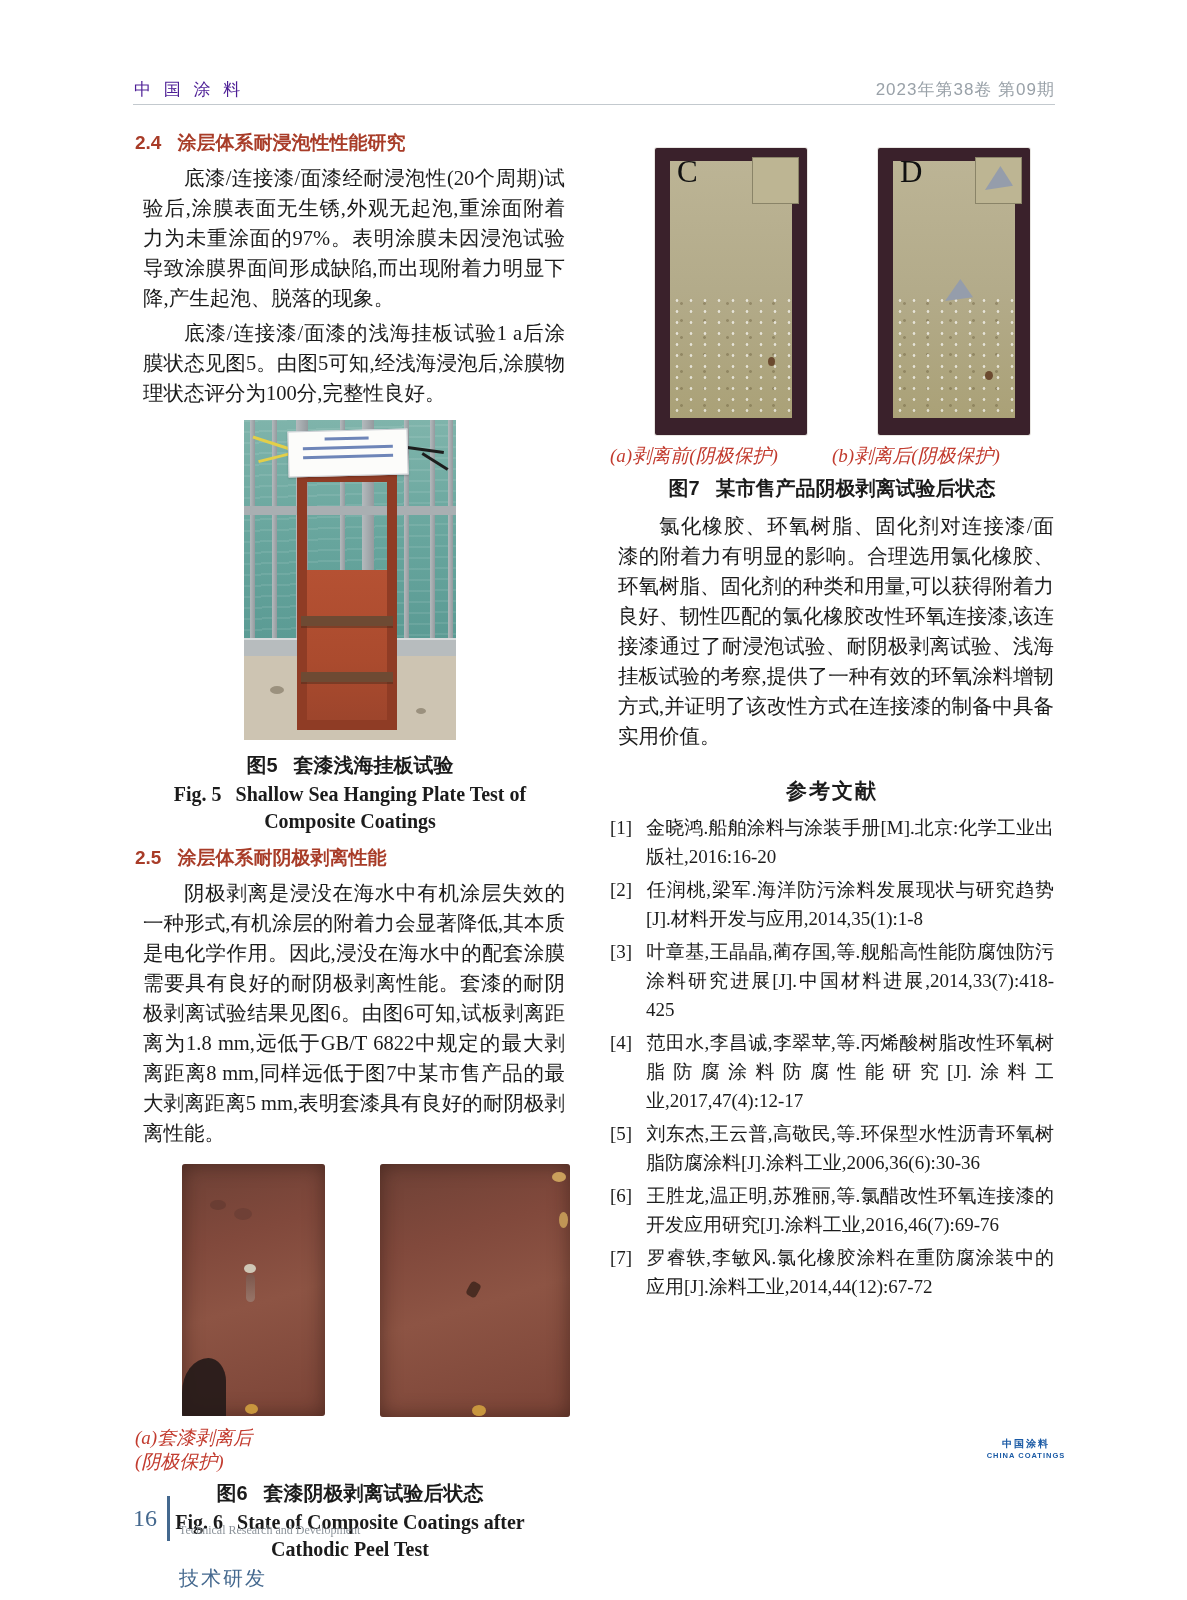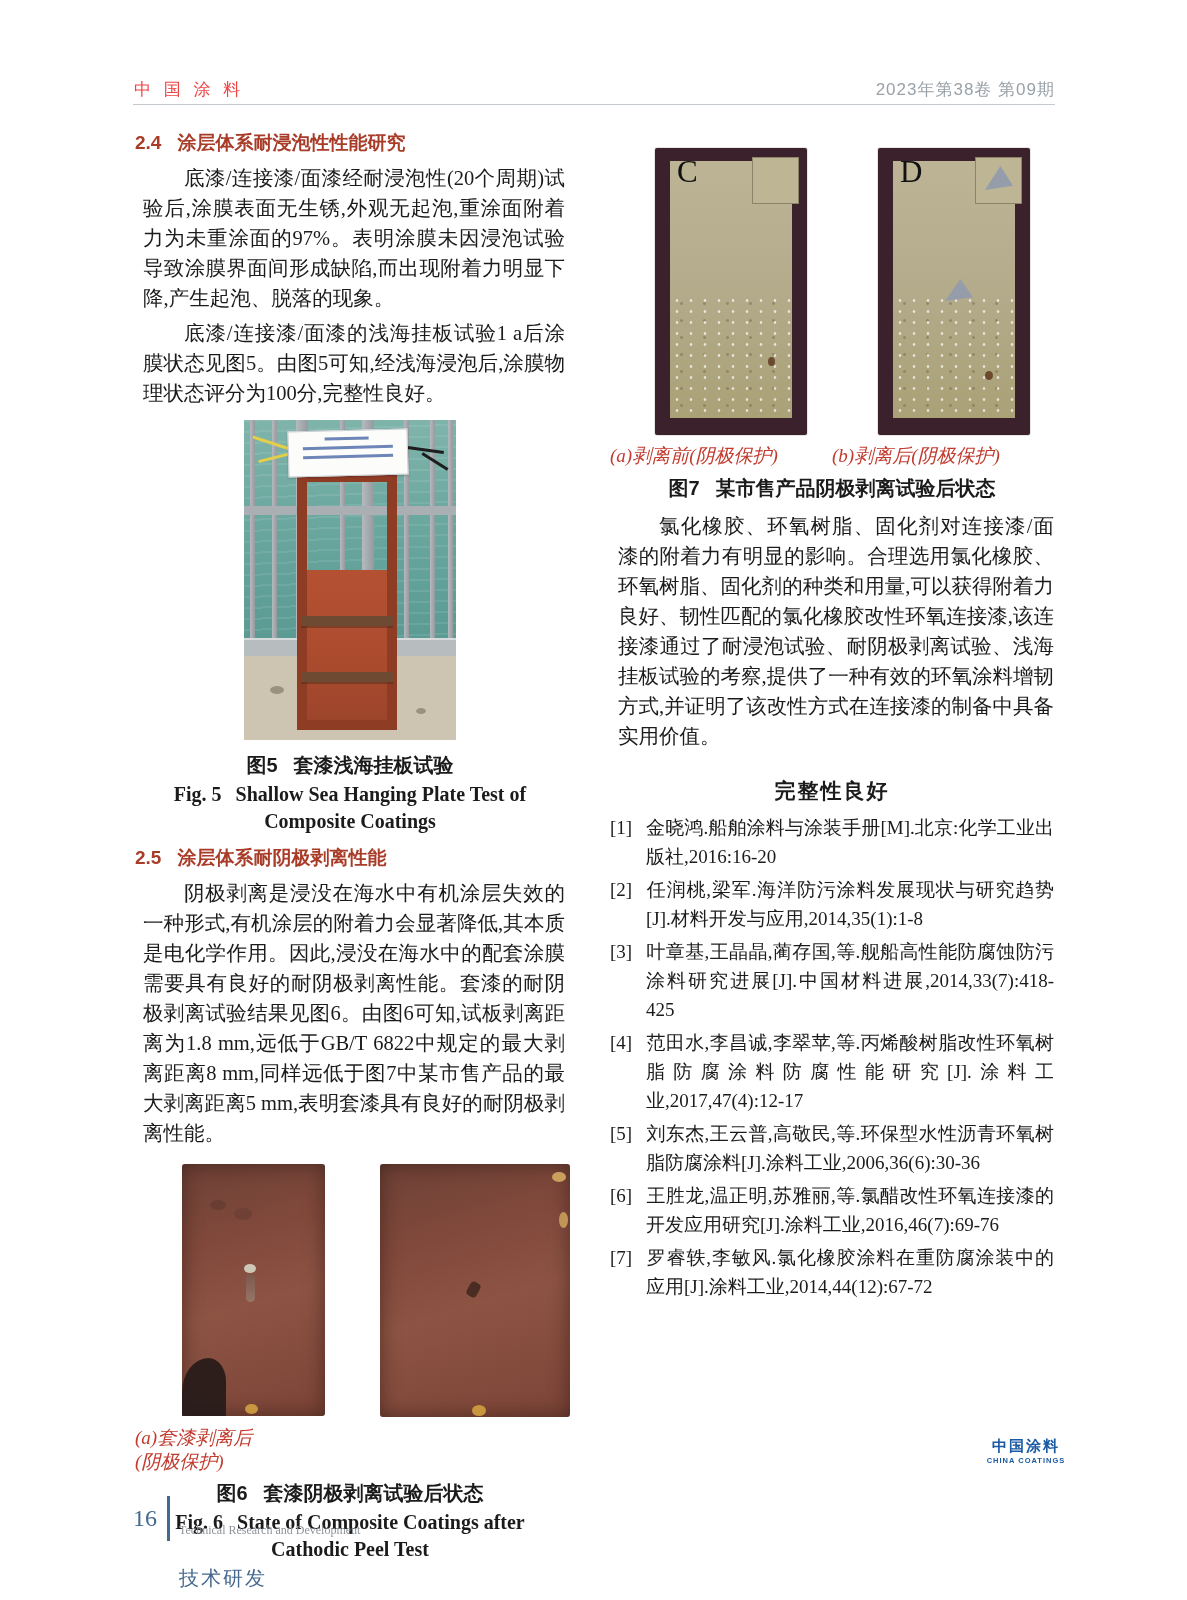--- a/index.html
+++ b/index.html
@@ -1,19 +1,19 @@
 <!DOCTYPE html>
 <html><head>
 <meta charset="utf-8">
 <style>
   html,body{margin:0;padding:0;background:#ffffff;}
   .page{position:relative;width:1187px;height:1600px;background:#ffffff;overflow:hidden;
         font-family:"Liberation Serif","DejaVu Serif",serif;color:#1b1b1b;}
   
-  .hdr-journal{position:absolute;left:134px;top:78px;font-size:17px;letter-spacing:4px;color:#ef4444;
+  .hdr-journal{position:absolute;left:134px;top:78px;font-size:17px;letter-spacing:4px;color:#4c1d95;
                font-family:"Liberation Sans","DejaVu Sans",sans-serif;}
   .hdr-issue{position:absolute;right:132px;top:78px;font-size:17px;letter-spacing:1px;color:#99a1a8;
              font-family:"Liberation Sans","DejaVu Sans",sans-serif;}
   .hdr-rule{position:absolute;left:133px;top:104px;width:922px;height:1px;background:#c3c9ce;}
   
   .col-left{position:absolute;left:135px;top:128px;width:430px;}
   .col-right{position:absolute;left:610px;top:148px;width:444px;}
   
   h2.sec{margin:0;font-size:19px;line-height:30px;color:#a83c28;
          font-family:"Liberation Sans","DejaVu Sans",sans-serif;font-weight:bold;}
@@ -86,21 +86,21 @@
             border:1px solid #8a8468;}
   .f7-tri{position:absolute;background:#959dab;clip-path:polygon(55% 0,0 92%,100% 76%);}
   .f7-spot{position:absolute;background:#6b4a2f;border-radius:50%;}
   
   .ft-num{position:absolute;left:133px;top:1505px;font-size:24px;color:#44688e;}
   .ft-bar{position:absolute;left:167px;top:1496px;width:3px;height:45px;background:#44688e;}
   .ft-cn{position:absolute;left:179px;top:1565px;font-size:20px;font-weight:normal;color:#44688e;
          font-family:"Liberation Sans","DejaVu Sans",sans-serif;letter-spacing:2px;}
   .ft-en{position:absolute;left:179px;top:1523px;font-size:12px;color:#8d949b;}
   .logo{position:absolute;left:980px;top:1437px;width:92px;text-align:center;color:#1a5aa5;}
-  .logo-cn{font-size:15px;font-weight:bold;letter-spacing:2px;
+  .logo-cn{font-size:10px;font-weight:bold;letter-spacing:2px;
            font-family:"Liberation Sans","DejaVu Sans",sans-serif;}
   .logo-en{font-size:7.5px;letter-spacing:1px;font-weight:bold;
            font-family:"Liberation Sans","DejaVu Sans",sans-serif;}
 </style>
 </head>
 <body>
 
 <div class="page">
 
   <div class="hdr-journal">中 国 涂 料</div>
@@ -207,21 +207,21 @@
     <div class="subcaps">
       <div class="subcap">(a)剥离前(阴极保护)</div>
       <div class="subcap">(b)剥离后(阴极保护)</div>
     </div>
 
     <div class="cap-cn" style="margin-top:7px;"><span class="cap-tag">图7</span><span>某市售产品阴极剥离试验后状态</span></div>
 
 
     <p class="body" style="margin-top:9px;">氯化橡胶、环氧树脂、固化剂对连接漆/面漆的附着力有明显的影响。合理选用氯化橡胶、环氧树脂、固化剂的种类和用量,可以获得附着力良好、韧性匹配的氯化橡胶改性环氧连接漆,该连接漆通过了耐浸泡试验、耐阴极剥离试验、浅海挂板试验的考察,提供了一种有效的环氧涂料增韧方式,并证明了该改性方式在连接漆的制备中具备实用价值。</p>
 
-    <div class="refs-title">完整性良好</div>
+    <div class="refs-title">参考文献</div>
 
     <div class="refs">
       <div class="ref"><span class="ref-id">[1]</span><span>金晓鸿.船舶涂料与涂装手册[M].北京:化学工业出版社,2016:16-20</span></div>
       <div class="ref"><span class="ref-id">[2]</span><span>任润桃,梁军.海洋防污涂料发展现状与研究趋势[J].材料开发与应用,2014,35(1):1-8</span></div>
       <div class="ref"><span class="ref-id">[3]</span><span>叶章基,王晶晶,蔺存国,等.舰船高性能防腐蚀防污涂料研究进展[J].中国材料进展,2014,33(7):418-425</span></div>
       <div class="ref"><span class="ref-id">[4]</span><span>范田水,李昌诚,李翠苹,等.丙烯酸树脂改性环氧树脂防腐涂料防腐性能研究[J].涂料工业,2017,47(4):12-17</span></div>
       <div class="ref"><span class="ref-id">[5]</span><span>刘东杰,王云普,高敬民,等.环保型水性沥青环氧树脂防腐涂料[J].涂料工业,2006,36(6):30-36</span></div>
       <div class="ref"><span class="ref-id">[6]</span><span>王胜龙,温正明,苏雅丽,等.氯醋改性环氧连接漆的开发应用研究[J].涂料工业,2016,46(7):69-76</span></div>
       <div class="ref"><span class="ref-id">[7]</span><span>罗睿轶,李敏风.氯化橡胶涂料在重防腐涂装中的应用[J].涂料工业,2014,44(12):67-72</span></div>
     </div>

